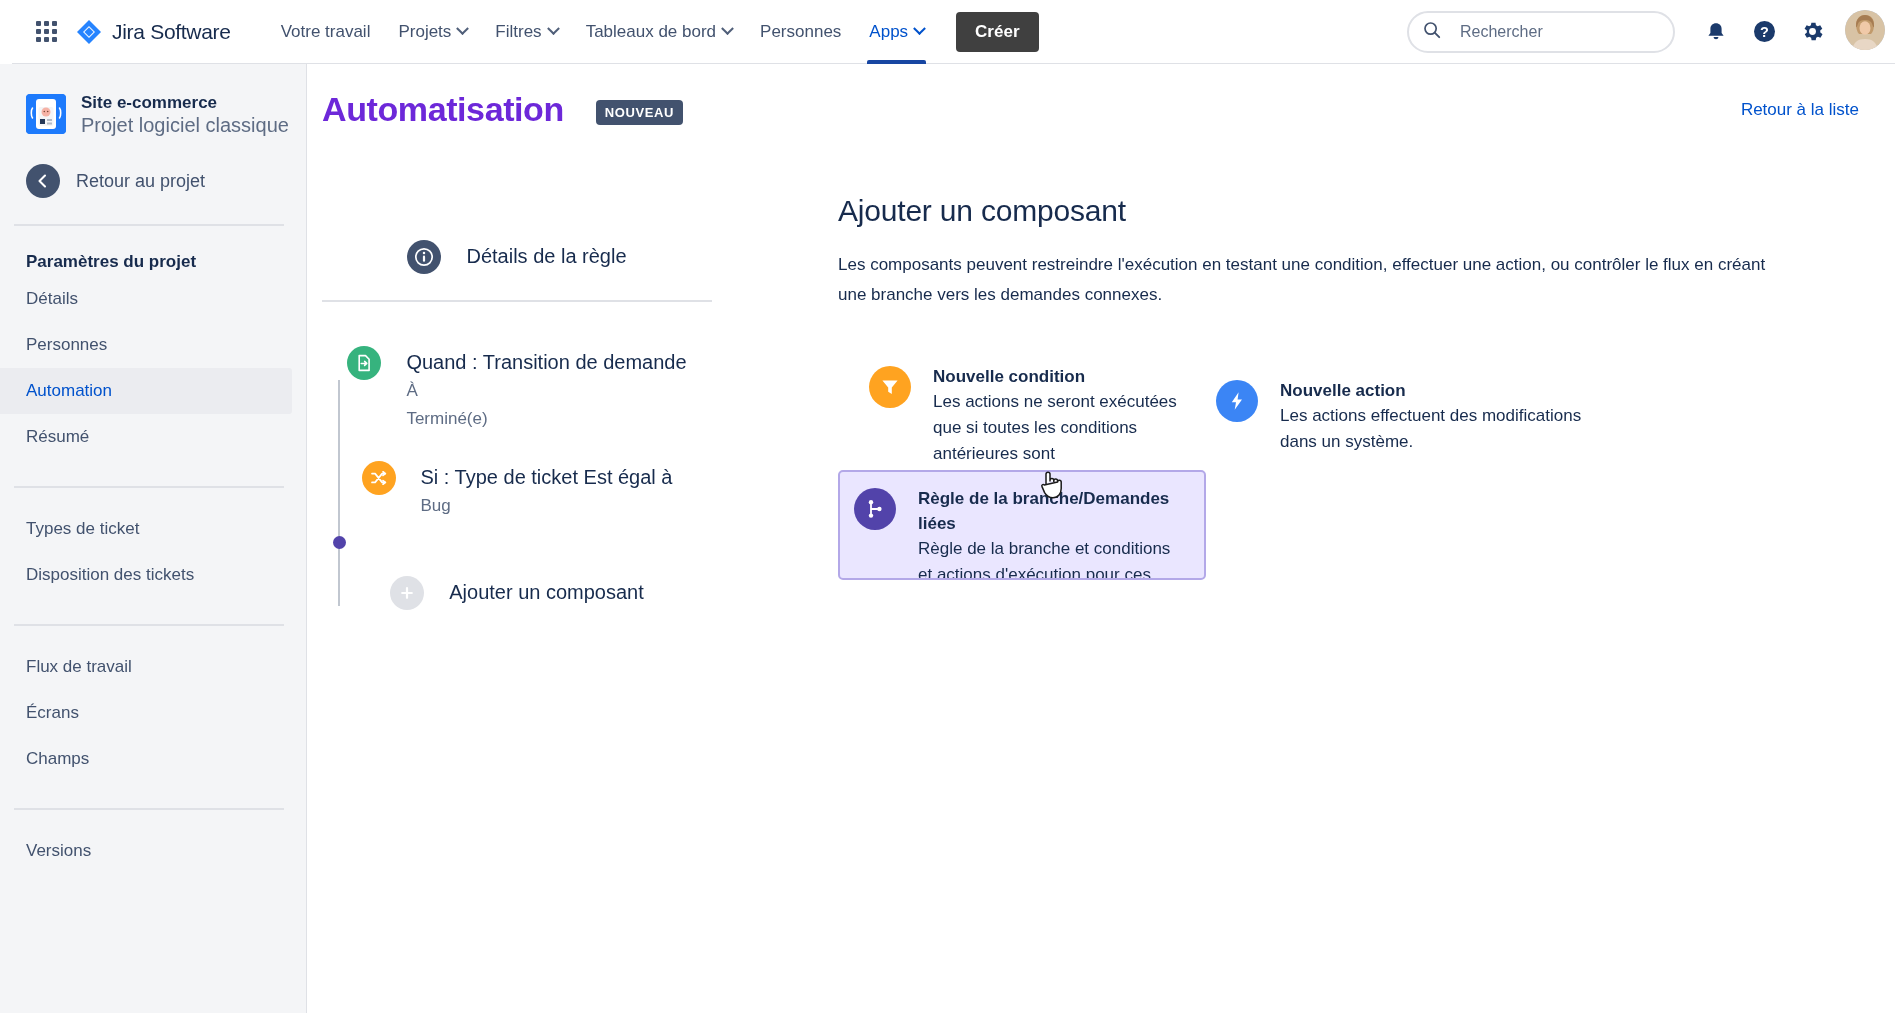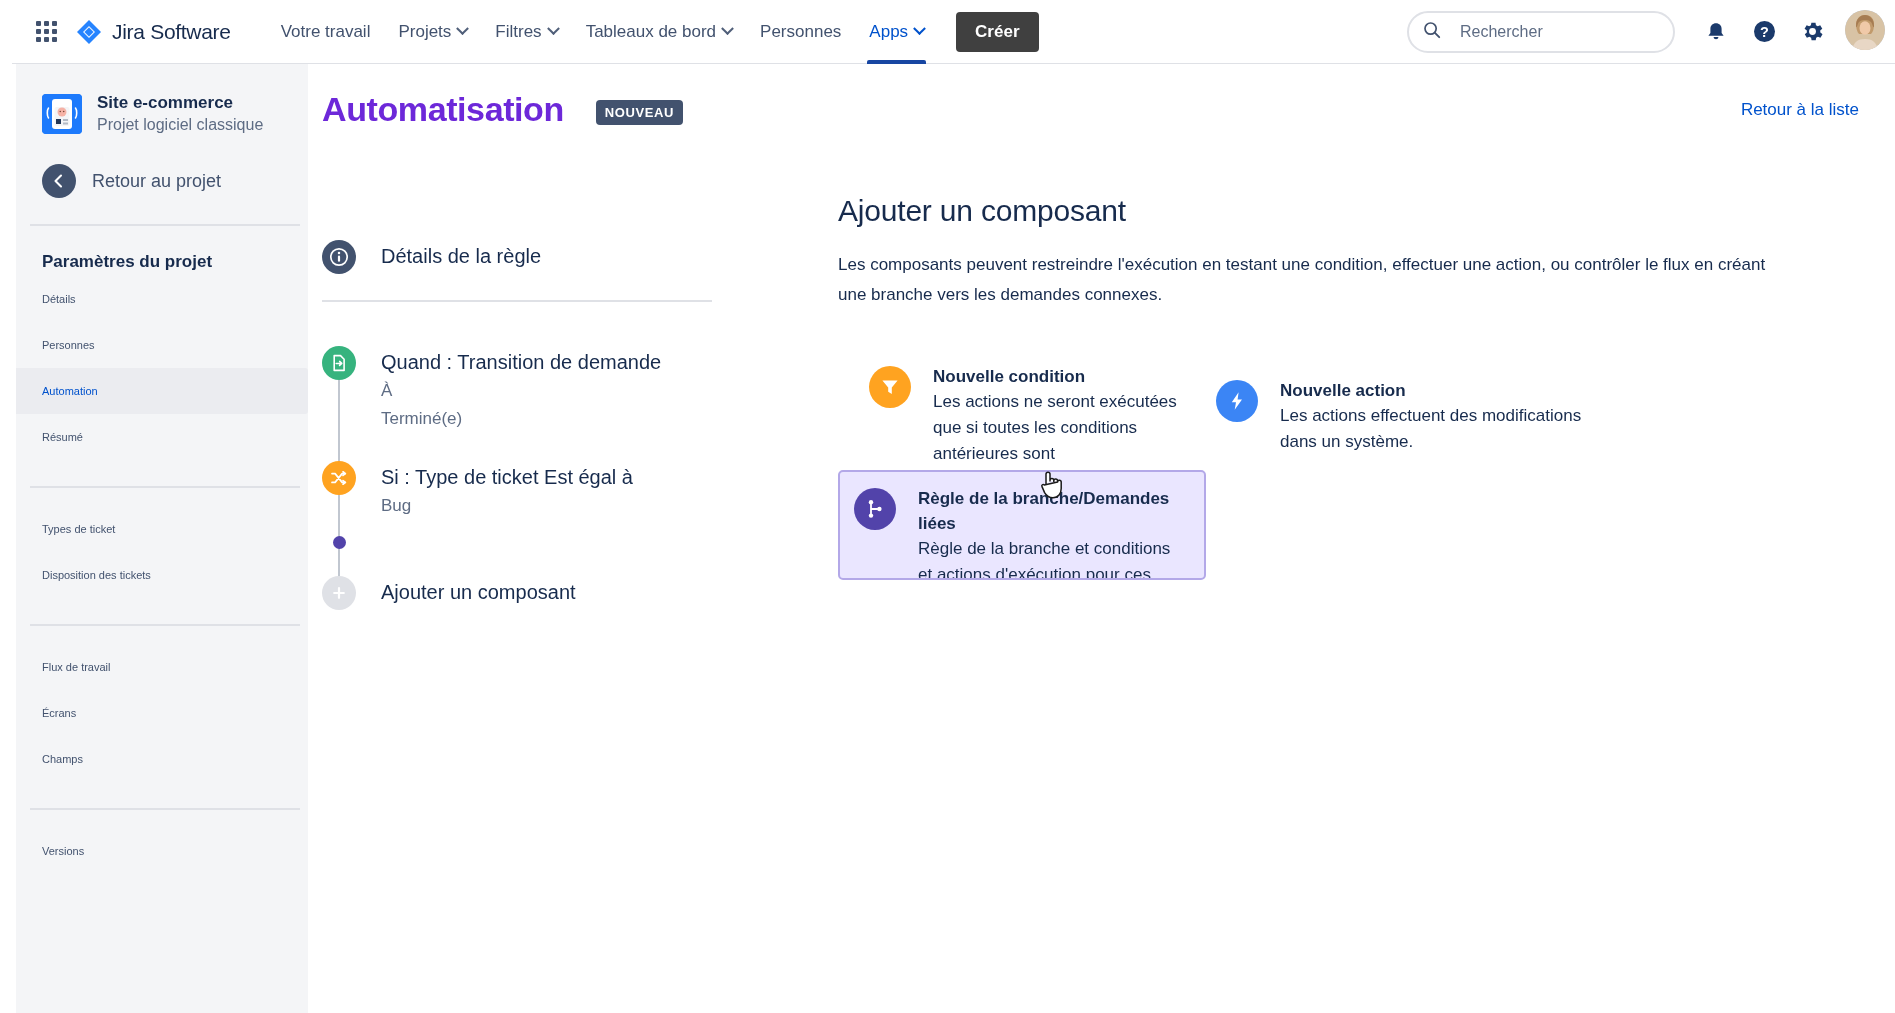--- a/index.html
+++ b/index.html
@@ -86,46 +86,45 @@
     position: relative; background: #C1C7D0;
   }
 
   
   .sidebar {
     position: absolute; top: 64px; left: 0;
     width: 307px; height: 949px;
     background: #F4F5F7;
     border-right: 1px solid #DFE1E6;
     overflow: hidden;
-    margin-left: 16px;
   }
   .proj-header { display: flex; align-items: center; padding: 28px 0 0 26px; cursor: pointer; }
   .proj-icon {
     width: 40px; height: 40px; border-radius: 4px;
     background: #1D7AFC; position: relative; overflow: hidden; flex: none;
   }
   .proj-meta { margin-left: 15px; }
   .proj-name { font-size: 17px; font-weight: 700; color: #172B4D; line-height: 22px; }
-  .proj-type { font-size: 16px; color: #5E6C84; line-height: 22px; }
+  .proj-type { font-size: 20px; color: #5E6C84; line-height: 22px; }
 
   .back-row { display: flex; align-items: center; padding: 28px 0 0 26px; cursor: pointer; }
   .back-circle {
     width: 34px; height: 34px; border-radius: 50%; background: #42526E;
     display: flex; align-items: center; justify-content: center; flex: none;
   }
   .back-label { margin-left: 16px; font-size: 18px; color: #42526E; }
 
   .sb-divider { height: 2px; background: #DFE1E6; margin: 26px 22px 0 14px; }
   .sb-section-title {
     font-size: 17px; font-weight: 700; color: #172B4D;
     padding: 26px 0 4px 26px;
   }
   .sb-item {
     height: 46px; display: flex; align-items: center;
-    padding-left: 26px; font-size: 11px; color: #42526E;
+    padding-left: 26px; font-size: 17px; color: #42526E;
     cursor: pointer; border-radius: 0 3px 3px 0; margin-right: 14px;
   }
   .sb-item.selected { background: #EBECF0; color: #0052CC; font-weight: 400; }
   .sb-group { padding-top: 18px; text-align: right; }
 
   
   .content { position: absolute; top: 64px; left: 308px; right: 0; bottom: 0; background: #fff; }
   .page-head { display: flex; align-items: center; padding: 26px 36px 0 14px; }
   .page-title { font-size: 34px; font-weight: 700; color: #6d28d9; letter-spacing: -0.4px; }
   .new-badge {
@@ -133,21 +132,21 @@
     background: #42526E; color: #fff; font-size: 13px; font-weight: 700;
     letter-spacing: 0.6px; padding: 5px 9px; border-radius: 4px;
   }
   .back-link {
     margin-left: auto; font-size: 17px; color: #0052CC;
     cursor: pointer; text-decoration: none;
   }
 
   
   .rule-chain { position: absolute; top: 176px; left: 14px; width: 390px; }
-  .chain-row { display: flex; align-items: flex-start; position: relative; }
+  .chain-row { display: flex; align-items: flex-start; position: relative; justify-content: center; }
   .chain-icon {
     width: 34px; height: 34px; border-radius: 50%; flex: none;
     display: flex; align-items: center; justify-content: center;
     position: relative; z-index: 2;
   }
   .ic-details { background: #42526E; }
   .ic-when { background: #36B37E; }
   .ic-if { background: #FFA320; }
   .ic-add { background: #DFE1E6; }
   .chain-text { margin-left: 25px; padding-top: 1px; }

